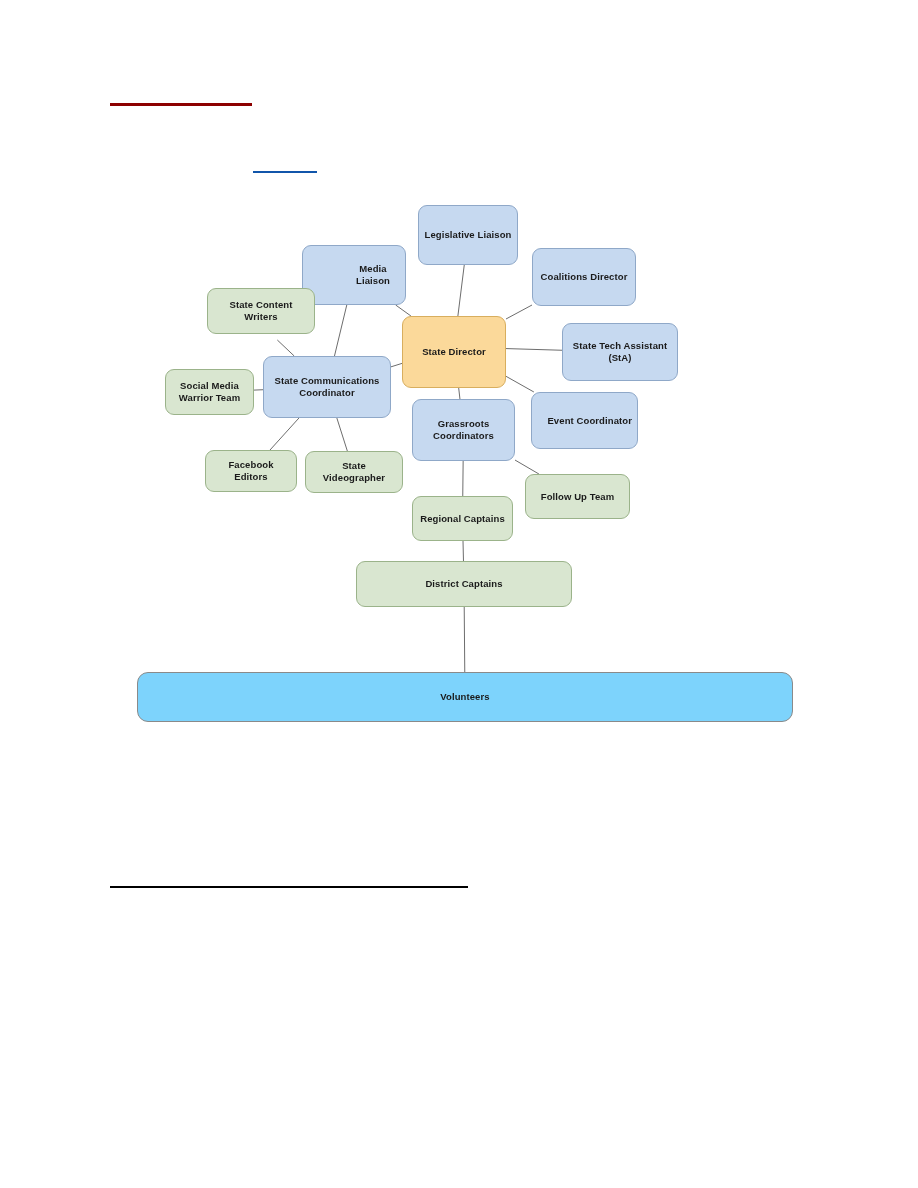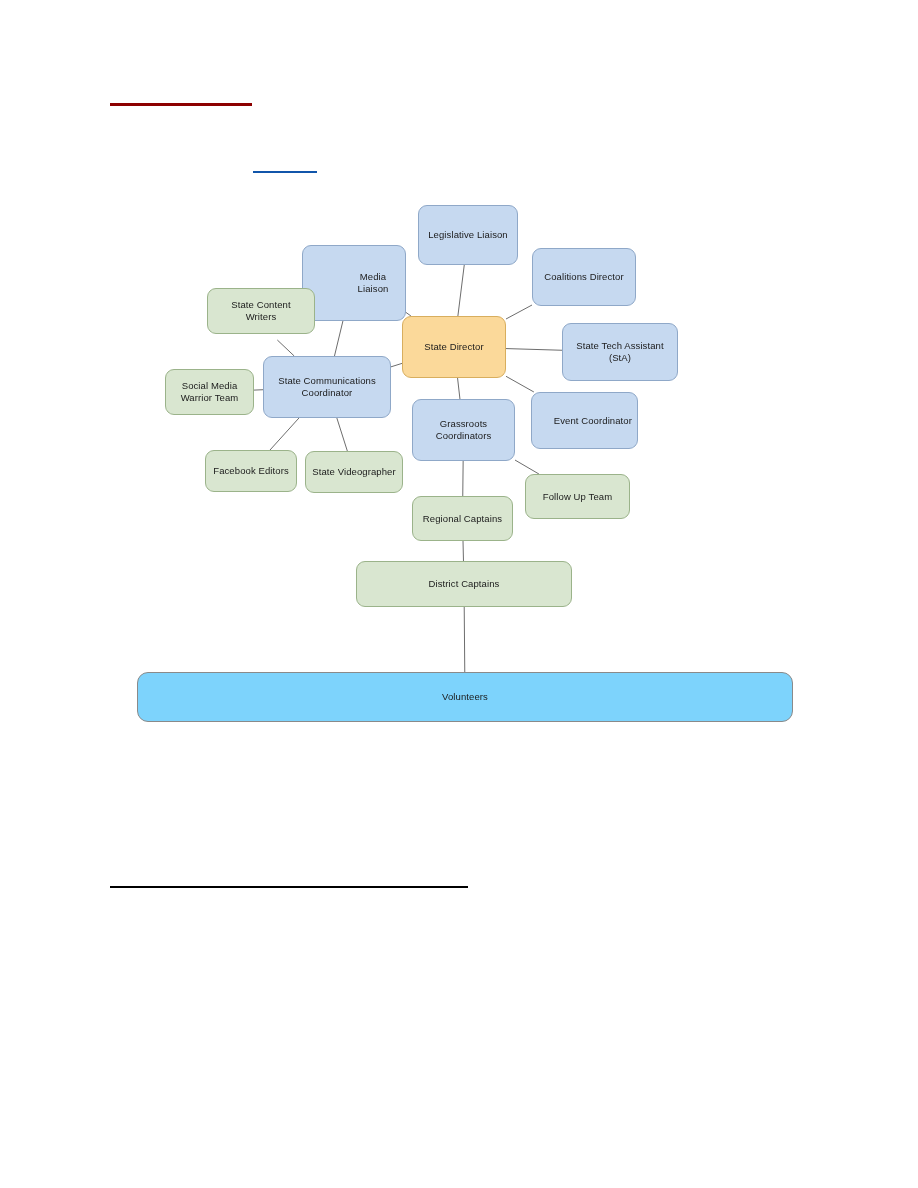--- a/index.html
+++ b/index.html
@@ -53,20 +53,21 @@
     justify-content: center;
     text-align: center;
     border-radius: 9px;
     border: 1px solid #9aa5b1;
     font-size: 9.5px;
     line-height: 12px;
     color: #1a1a1a;
     letter-spacing: 0.1px;
     padding: 2px 5px;
     white-space: pre-line;
+    font-weight: bold;
   }
   .node.blue   { background: #C6D9F0; border-color: #8fa8c8; }
   .node.green  { background: #D9E6D0; border-color: #9bb38a; }
   .node.amber  { background: #FBD99A; border-color: #d8ae5e; }
   .node.plain  { background: #7dd3fc; border-color: #8a8a8a; border-radius: 11px; }
 </style>
 </head>
 <body>
 
 <div id="page">
@@ -88,23 +89,23 @@
         <line x1="294.2285714285714" y1="356" x2="277.3142857142857" y2="340" stroke="#6d6d6d" stroke-width="1"></line>
         <line x1="263" y1="389.72340425531917" x2="254" y2="390.1063829787234" stroke="#6d6d6d" stroke-width="1"></line>
         <line x1="298.95238095238096" y1="418" x2="270" y2="450" stroke="#6d6d6d" stroke-width="1"></line>
         <line x1="336.84705882352944" y1="418" x2="347.32941176470587" y2="451" stroke="#6d6d6d" stroke-width="1"></line>
         <line x1="515" y1="460.0416666666667" x2="538.9285714285714" y2="474" stroke="#6d6d6d" stroke-width="1"></line>
         <line x1="463.1497175141243" y1="461" x2="462.7542372881356" y2="496" stroke="#6d6d6d" stroke-width="1"></line>
         <line x1="463.01526717557255" y1="541" x2="463.4732824427481" y2="561" stroke="#6d6d6d" stroke-width="1"></line>
         <line x1="464.20353982300884" y1="607" x2="464.7787610619469" y2="672" stroke="#6d6d6d" stroke-width="1"></line>
       </svg>
     <div id="node-layer">
-        <div class="node amber" style="left: 402px; top: 316px; width: 104px; height: 62px; justify-content: center;"><span>State Director</span></div>
+        <div class="node amber" style="left: 402px; top: 316px; width: 104px; height: 72px; justify-content: center;"><span>State Director</span></div>
         <div class="node blue" style="left: 418px; top: 205px; width: 100px; height: 60px;"><span>Legislative Liaison</span></div>
-        <div class="node blue" style="left: 302px; top: 245px; width: 104px; height: 76px; padding-left: 43px;"><span>Media Liaison</span></div>
+        <div class="node blue" style="left: 302px; top: 245px; width: 104px; height: 60px; padding-left: 43px;"><span>Media Liaison</span></div>
         <div class="node blue" style="left: 532px; top: 248px; width: 104px; height: 58px;"><span>Coalitions Director</span></div>
         <div class="node blue" style="left: 562px; top: 323px; width: 116px; height: 58px;"><span>State Tech Assistant (StA)</span></div>
         <div class="node blue" style="left: 531px; top: 392px; width: 107px; height: 57px; justify-content: flex-end;"><span>Event Coordinator</span></div>
         <div class="node blue" style="left: 412px; top: 399px; width: 103px; height: 62px;"><span>Grassroots
 Coordinators</span></div>
         <div class="node blue" style="left: 263px; top: 356px; width: 128px; height: 62px;"><span>State Communications
 Coordinator</span></div>
         <div class="node green" style="left: 207px; top: 288px; width: 108px; height: 46px; text-align: center;"><span>State Content
 Writers</span></div>
         <div class="node green" style="left: 165px; top: 369px; width: 89px; height: 46px;"><span>Social Media

